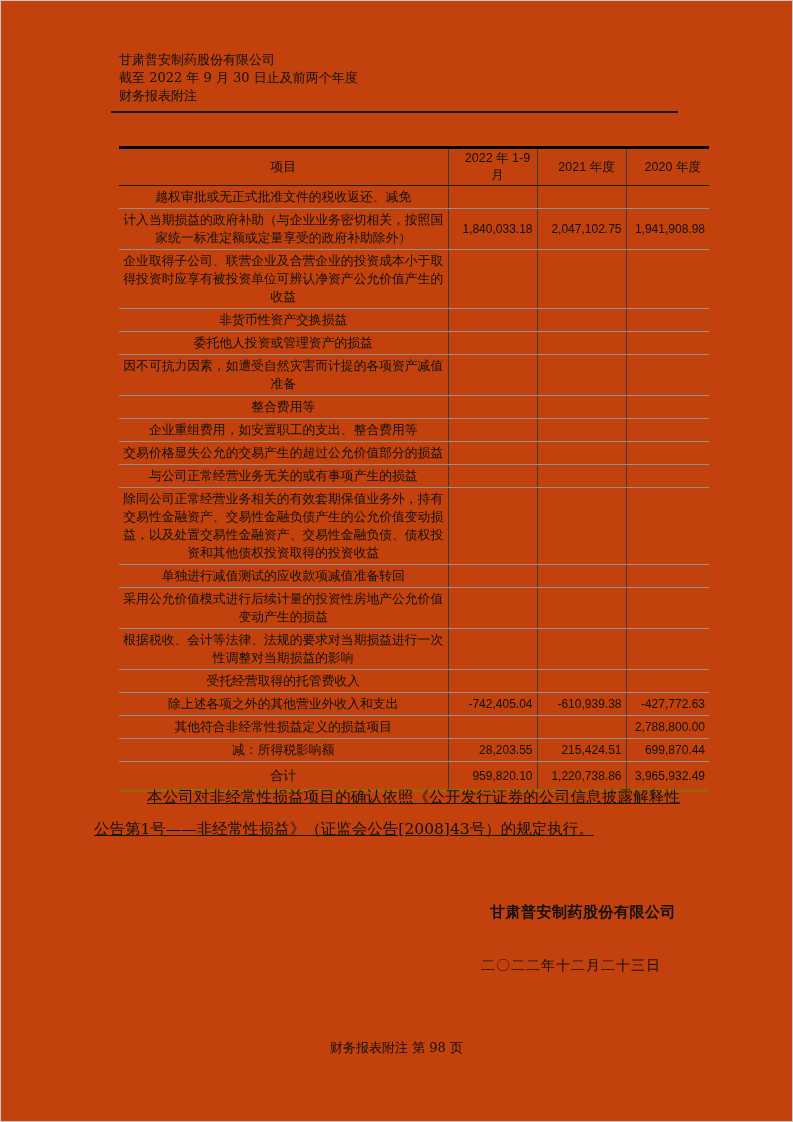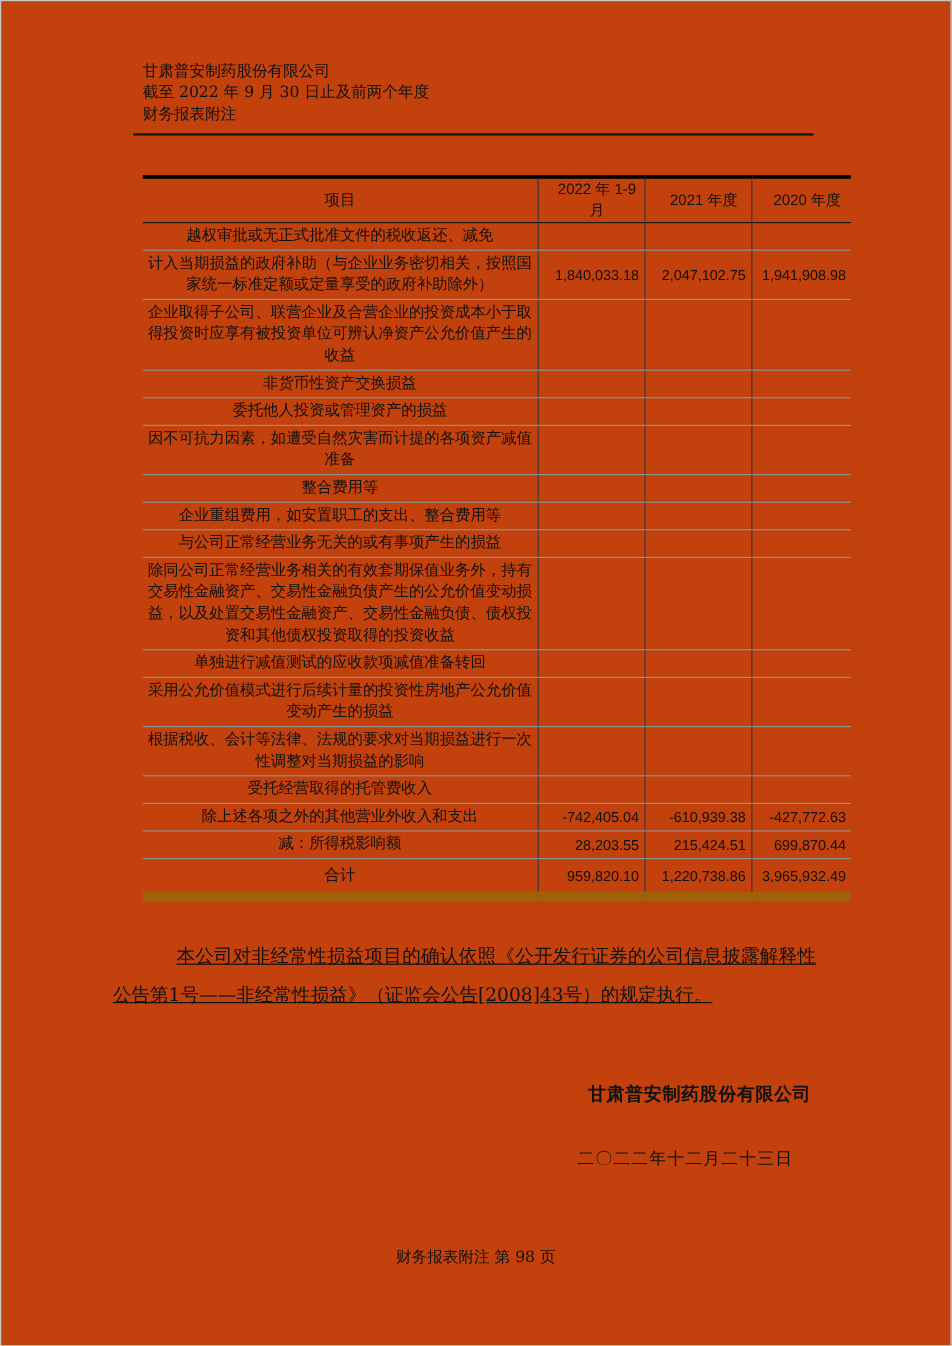--- a/index.html
+++ b/index.html
@@ -41,21 +41,21 @@
   }
   table.fin td.label {
     font-size:12.8px; line-height:18px; text-align:center;
   }
   table.fin td.val {
     text-align:right;
     font-family:"Liberation Sans","DejaVu Sans",sans-serif;
     font-size:12px; padding-right:4px;
   }
   table.fin .vline { border-left:1px solid #3a3a3a; }
-  table.fin tr.total td { border-bottom:8px solid #a16207; height:23px; }
+  table.fin tr.total td { border-bottom:3px solid #a16207; height:23px; }
   table.fin tr.total td.label { text-align:center; font-size:13px; }
   .note {
     position:absolute; left:93px; top:764px; width:586px;
     font-size:15.5px; line-height:32px;
     text-indent:53px; text-align:justify;text-decoration:underline;
   }
   .sig-company {
     position:absolute; left:489px; top:902px;
     font-size:15px; font-weight:bold; white-space:nowrap; letter-spacing:0.5px;
   }
@@ -138,20 +138,26 @@
           <td class="val vline"></td>
           <td class="val vline"></td>
         </tr>
         <tr>
           <td class="label">企业重组费用，如安置职工的支出、整合费用等</td>
           <td class="val vline"></td>
           <td class="val vline"></td>
           <td class="val vline"></td>
         </tr>
         <tr>
+          <td class="label">交易价格显失公允的交易产生的超过公允价值部分的损益</td>
+          <td class="val vline"></td>
+          <td class="val vline"></td>
+          <td class="val vline"></td>
+        </tr>
+        <tr>
           <td class="label">与公司正常经营业务无关的或有事项产生的损益</td>
           <td class="val vline"></td>
           <td class="val vline"></td>
           <td class="val vline"></td>
         </tr>
         <tr>
           <td class="label">除同公司正常经营业务相关的有效套期保值业务外，持有交易性金融资产、交易性金融负债产生的公允价值变动损益，以及处置交易性金融资产、交易性金融负债、债权投资和其他债权投资取得的投资收益</td>
           <td class="val vline"></td>
           <td class="val vline"></td>
           <td class="val vline"></td>
@@ -178,20 +184,26 @@
           <td class="label">受托经营取得的托管费收入</td>
           <td class="val vline"></td>
           <td class="val vline"></td>
           <td class="val vline"></td>
         </tr>
         <tr>
           <td class="label">除上述各项之外的其他营业外收入和支出</td>
           <td class="val vline">-742,405.04</td>
           <td class="val vline">-610,939.38</td>
           <td class="val vline">-427,772.63</td>
+        </tr>
+        <tr>
+          <td class="label">其他符合非经常性损益定义的损益项目</td>
+          <td class="val vline"></td>
+          <td class="val vline"></td>
+          <td class="val vline">2,788,800.00</td>
         </tr>
         <tr>
           <td class="label">减：所得税影响额</td>
           <td class="val vline">28,203.55</td>
           <td class="val vline">215,424.51</td>
           <td class="val vline">699,870.44</td>
         </tr>
         <tr class="total">
           <td class="label">合计</td>
           <td class="val vline">959,820.10</td>

